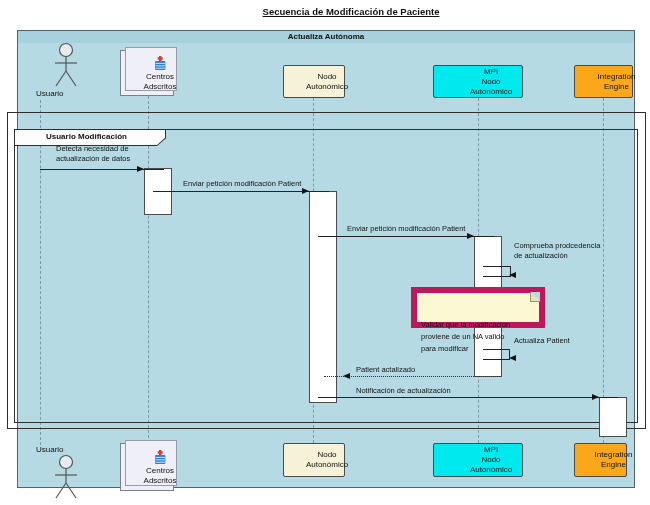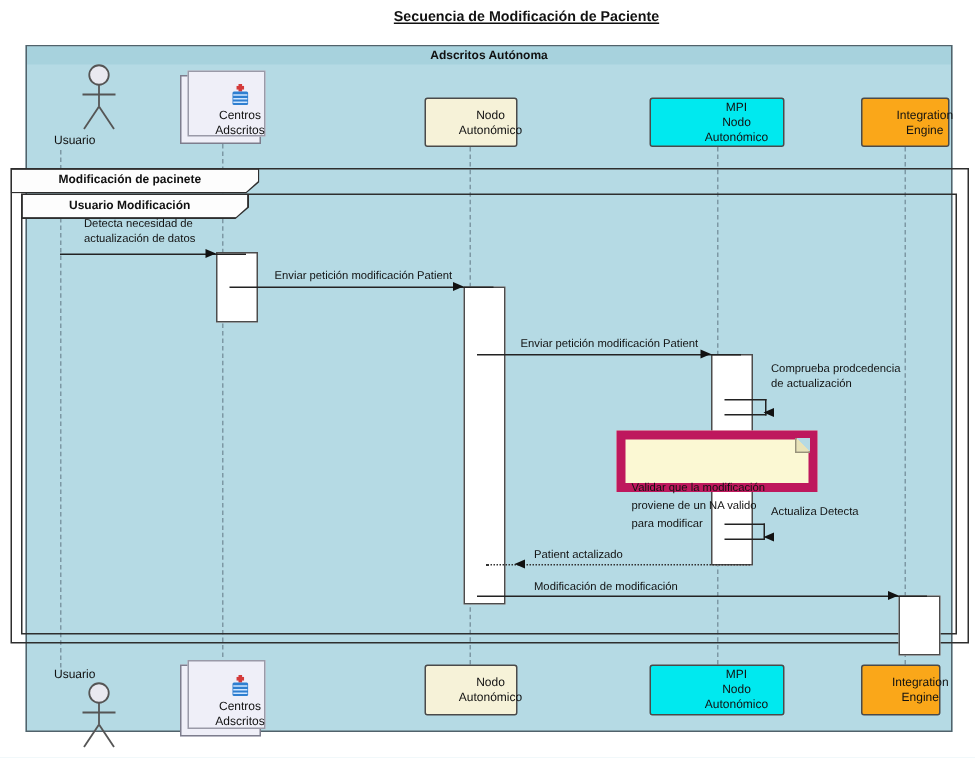--- a/index.html
+++ b/index.html
@@ -61,35 +61,30 @@
     border-left:1px solid #97927a;border-bottom:1px solid #97927a;box-sizing:border-box;}
 </style>
 </head>
 <body>
 
 <div id="canvas">
 
   <div class="abs" id="page-title">Secuencia de Modificación de Paciente</div>
 
   <div class="abs" id="frame-comunidad">
-    <div class="band">Adscritos Autónoma</div>
+    <div class="band">Actualiza Autónoma</div>
   </div>
 
   <div class="abs life" style="left:40px;top:100px;height:345px;"></div>
   <div class="abs life" style="left:148px;top:96px;height:347px;"></div>
   <div class="abs life" style="left:313px;top:98px;height:345px;"></div>
   <div class="abs life" style="left:478px;top:98px;height:345px;"></div>
   <div class="abs life" style="left:603px;top:98px;height:345px;"></div>
 
   <div class="abs iframe" id="frame-pacinete"></div>
-  <div class="abs pent" style="left:7px;top:112px;width:140px;">
-    <div class="pbg"></div>
-      <div class="pfg"></div>
-    <div class="ptx">Modificación de pacinete</div>
-  </div>
   <div class="abs iframe" id="frame-momento"></div>
   <div class="abs pent" style="left:14px;top:129px;width:126px;">
     <div class="pbg"></div>
       <div class="pfg"></div>
     <div class="ptx">Usuario Modificación</div>
   </div>
 
   <div class="abs bar" style="left:144px;top:168px;height:47px;"></div>
   <div class="abs bar" style="left:309px;top:191px;height:212px;"></div>
   <div class="abs bar" style="left:474px;top:236px;height:141px;"></div>
@@ -113,29 +108,29 @@
   <div class="abs loop" style="left:483px;top:266px;width:28px;height:11px;"></div>
   <div class="abs ah-l" style="left:483px;top:272px;"></div>
 
   <div class="abs" id="note">
     <div class="fold"></div>
     <span>Validar que la modificación
 proviene de un NA valido
 para modificar</span>
   </div>
 
-  <div class="abs mlabel" style="left:488px;top:336px;">Actualiza Detecta</div>
+  <div class="abs mlabel" style="left:488px;top:336px;">Actualiza Patient</div>
   <div class="abs loop" style="left:483px;top:349px;width:26px;height:11px;"></div>
   <div class="abs ah-l" style="left:483px;top:355px;"></div>
 
   <div class="abs mlabel" style="left:330px;top:365px;">Patient actalizado</div>
   <div class="abs ln dot" style="left:324px;top:376px;width:150px;"></div>
   <div class="abs ah-l" style="left:317px;top:373px;"></div>
 
-  <div class="abs mlabel" style="left:330px;top:386px;">Modificación de modificación</div>
+  <div class="abs mlabel" style="left:330px;top:386px;">Notificación de actualización</div>
   <div class="abs ln" style="left:318px;top:397px;width:274px;"></div>
   <div class="abs ah-r" style="left:592px;top:394px;"></div>
 
   <div class="abs" style="left:25px;top:42px;">
     <svg width="30" height="46" viewBox="0 0 30 46">
       <circle cx="15" cy="8" r="6.5" fill="#e9e9f0" stroke="#555" stroke-width="1.2"></circle>
       <line x1="15" y1="14.5" x2="15" y2="29" stroke="#555" stroke-width="1.2"></line>
       <line x1="4" y1="21" x2="26" y2="21" stroke="#555" stroke-width="1.2"></line>
       <line x1="15" y1="29" x2="5" y2="44" stroke="#555" stroke-width="1.2"></line>
       <line x1="15" y1="29" x2="25" y2="44" stroke="#555" stroke-width="1.2"></line>

